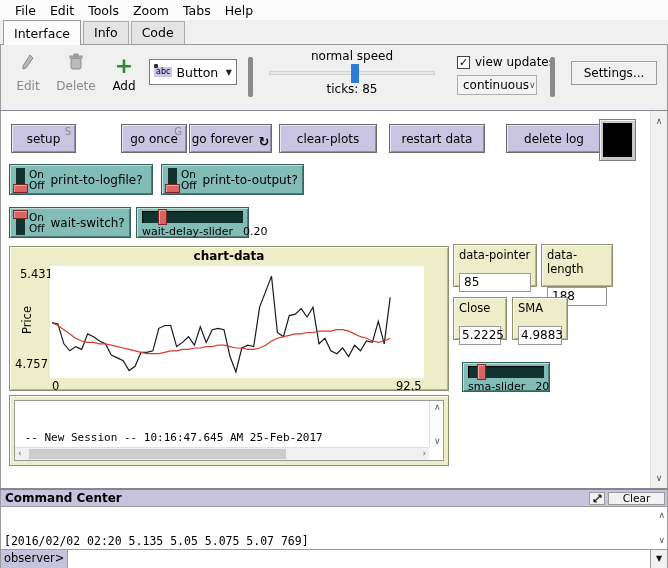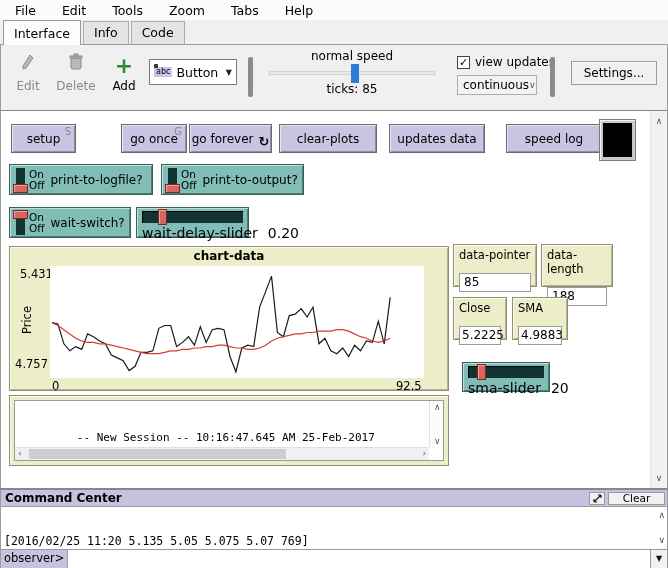--- a/index.html
+++ b/index.html
@@ -2,21 +2,21 @@
 <html><head>
 <meta charset="utf-8">
 <style>
   * { box-sizing: border-box; margin: 0; padding: 0; }
   html,body { width:668px; height:568px; }
   body {
     font-family: "DejaVu Sans", "Liberation Sans", sans-serif;
     font-size: 12px; color: #000; background: #fff; overflow: hidden;
   }
   
-  .menubar { height:20px; background:#fbfbfb; display:flex; align-items:center; padding-left:8px; gap:12px; }
+  .menubar { height:20px; background:#fbfbfb; display:flex; align-items:center; padding-left:8px; gap:0; }
   .menu-item { padding:2px 7px; font-size:12.5px; cursor:default; }
   
   .tabbar { height:25px; background:#f0f0f0; display:flex; align-items:flex-end; padding-left:3px; border-bottom:1px solid #9b9b9b; position:relative; }
   .tab { padding:3px 10px 4px; font-size:12.5px; border:1px solid #acacac; border-bottom:none; background:#e4e4e4; margin-right:2px; position:relative; }
   .tab.active { background:#fcfcfc; padding-top:5px; margin-bottom:-1px; border-color:#9b9b9b; z-index:2; }
   
   .toolbar { height:66px; background:#f0f0f0; border-left:1px solid #9b9b9b; border-right:1px solid #9b9b9b; border-bottom:1px solid #828790; position:relative; }
   .tool-icon-btn { position:absolute; top:8px; width:46px; text-align:center; font-size:12px; }
   .tool-icon-btn .glyph { display:block; height:26px; line-height:26px; }
   .disabled-label { color:#8a8a8a; }
@@ -45,36 +45,36 @@
   .nl-button .loop { font-size:13px; margin-left:5px; margin-top:6px; font-weight:bold; }
   .view-frame { position:absolute; background:#c9c9c9; border:1px solid #7d7d7d; padding:3px; box-shadow:inset 1px 1px 0 #f2f2f2; }
   .view-frame .world { width:100%; height:100%; background:#000; }
   .nl-green { background:#82bcb7; border:1px solid #38615b; box-shadow:inset 1px 1px 0 #c3ded9, inset -1px -1px 0 #4e7d76; position:absolute; }
   .nl-switch { display:flex; align-items:center; padding-left:6px; gap:6px; font-size:12px; }
   .toggle { position:relative; width:9px; height:24px; background:#12332f; margin-right:10px; }
   .toggle .knob { position:absolute; left:-3px; width:15px; height:9px; background:#d96561; border:1px solid #772a27; box-shadow:inset 1px 1px 0 #eda09d; }
   .toggle.on .knob { top:-1px; }
   .toggle.off .knob { bottom:-1px; }
   .onoff { display:flex; flex-direction:column; font-size:10.5px; line-height:11px; margin-left:-12px; }
-  .nl-slider { padding:3px 5px 2px; font-size:14px; }
+  .nl-slider { padding:3px 5px 2px; font-size:11px; }
   .nl-slider .strack { position:relative; height:12px; background:#12332f; box-shadow:inset 1px 1px 1px #000; }
   .nl-slider .sknob { position:absolute; top:-2px; width:9px; height:16px; background:#d96561; border:1px solid #772a27; box-shadow:inset 1px 1px 0 #eda09d; }
   .nl-slider .srow { display:flex; justify-content:flex-start; gap:10px; margin-top:2px; white-space:nowrap; }
   .nl-monitor { background:#edeec9; border:1px solid #8f8f72; box-shadow:inset 1px 1px 0 #fbfbef, inset -1px -1px 0 #b5b594; position:absolute; padding:3px 5px; font-size:11.5px; }
   .nl-monitor .mval { margin-top:11px; background:#fff; border:1px solid #999; height:19px; line-height:17px; padding-left:4px; font-size:12px; }
   .nl-plot { position:absolute; background:#edeec9; border:1px solid #8f8f72; box-shadow:inset 1px 1px 0 #fbfbef, inset -1px -1px 0 #b5b594; }
   .nl-plot .ptitle { text-align:center; font-weight:bold; font-size:12px; padding-top:2px; }
   .plot-area { position:absolute; left:40px; top:19px; width:374px; height:112px; background:#fff; }
   .ylab { position:absolute; font-size:11.5px; text-align:right; width:36px; left:2px; }
   .yaxis-name { position:absolute; left:-28px; top:66px; transform:rotate(-90deg); transform-origin:center; width:90px; text-align:center; font-size:11.5px; }
   .xlab { position:absolute; top:132px; font-size:11.5px; }
   
   .nl-output { position:absolute; background:#edeec9; border:1px solid #8f8f72; box-shadow:inset 1px 1px 0 #fbfbef; padding:4px; }
   .out-inner { position:relative; width:100%; height:100%; background:#fff; border:1px solid #9a9a9a; font-family:"DejaVu Sans Mono","Liberation Mono",monospace; font-size:11px; }
-  .out-lines { position:absolute; left:3px; top:2px; right:16px; bottom:14px; overflow:hidden; white-space:pre; line-height:14px;text-align:center; }
+  .out-lines { position:absolute; left:3px; top:2px; right:16px; bottom:14px; overflow:hidden; white-space:pre; line-height:14px; }
   .out-vscroll { position:absolute; right:0; top:0; bottom:13px; width:14px; background:#fbfbfb; border-left:1px solid #e0e0e0; }
   .out-vscroll .arr, .out-hscroll .arr { color:#555; font-size:9px; position:absolute; font-family:"DejaVu Sans",sans-serif; }
   .out-hscroll { position:absolute; left:0; right:14px; bottom:0; height:13px; background:#f0f0f0; border-top:1px solid #e0e0e0; }
   .out-hscroll .thumb { position:absolute; left:14px; top:1px; width:62%; height:10px; background:#cdcdcd; }
   
   .cc { border-top:2px solid #828790; height:80px; position:relative; background:#fff; }
   .cc-header { height:17px; background:#c6c3de; border:1px solid #9b9b9b; border-top:none; display:flex; align-items:center; padding:0 2px 0 4px; }
   .cc-title { font-weight:bold; font-size:12px; flex:1; }
   .cc-expand { width:16px; height:13px; background:#f1f1f1; border:1px solid #9b9b9b; margin-right:3px; display:flex; align-items:center; justify-content:center; }
   .cc-clear { width:57px; height:13px; background:#f1f1f1; border:1px solid #9b9b9b; font-size:10.5px; line-height:11px; text-align:center; }
@@ -170,24 +170,24 @@
     <span class="key">G</span>
   </div>
   <div class="nl-button" style="left:278px;top:13px;width:98px;height:29px;">
     <span>clear-plots</span>
   </div>
   <div class="nl-button" style="left:188px;top:13px;width:83px;height:29px;">
     <span>go forever</span>
     <span class="loop">↻</span>
   </div>
   <div class="nl-button" style="left:388px;top:13px;width:96px;height:29px;">
-    <span>updates data</span>
+    <span>restart data</span>
   </div>
   <div class="nl-button" style="left:505px;top:13px;width:96px;height:29px;">
-    <span>speed log</span>
+    <span>delete log</span>
   </div>
   <div class="view-frame" style="left:598px;top:8px;width:37px;height:42px;">
     <div class="world"></div>
   </div>
 
   <div class="nl-green nl-switch" style="left:8px;top:53px;width:144px;height:31px;">
     <span class="toggle off">
         <span class="knob"></span>
       </span>
     <span class="onoff">
@@ -297,21 +297,21 @@
   <div class="cc-header">
     <span class="cc-title">Command Center</span>
     <span class="cc-expand">
       <svg width="9" height="9" viewBox="0 0 9 9">
           <path d="M1 8 L8 1 M8 1 L5 1 M8 1 L8 4 M1 8 L4 8 M1 8 L1 5" stroke="#222" stroke-width="1.2" fill="none"></path>
         </svg>
     </span>
     <span class="cc-clear">Clear</span>
   </div>
   <div class="cc-log">
-    <div>[2016/02/25 11:20 5.135 5.05 5.075 5.07 769]</div>
+    <div>[2016/02/02 02:20 5.135 5.05 5.075 5.07 769]</div>
     
     
     <span class="arr" style="top:2px;">∧</span>
     <span class="arr" style="bottom:2px;">∨</span>
   </div>
   <div class="cc-input-row">
     <span class="cc-prompt">observer&gt;</span>
     <input class="cc-input" type="text" value="" style="">
     <span class="cc-combo-btn">▼</span>
   </div>

